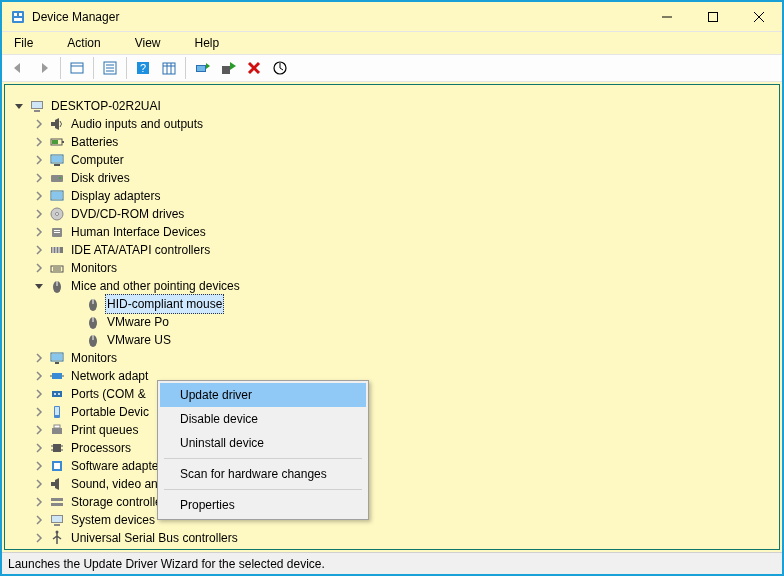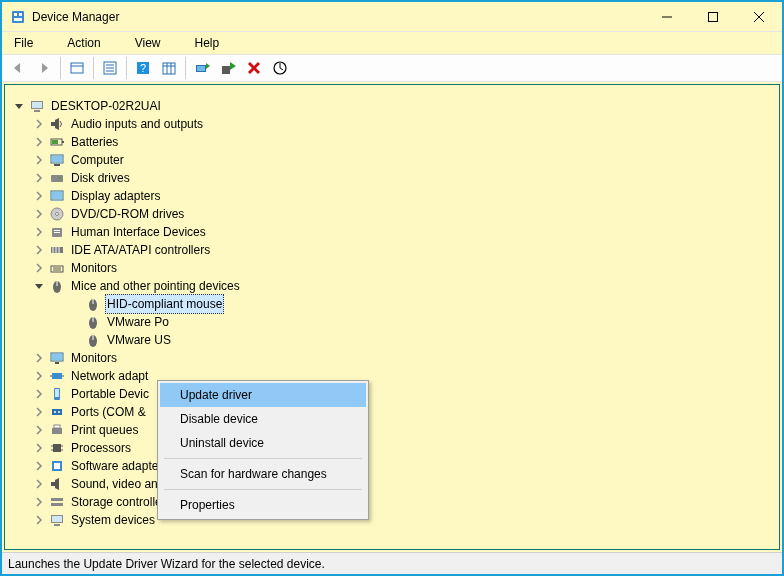--- a/index.html
+++ b/index.html
@@ -367,40 +367,40 @@
           <span class="label">Network adapt</span>
         </div>
         <div class="node indent1">
           <span class="twisty">
             <svg width="10" height="10">
               <path d="M3 1 L7 5 L3 9" fill="none" stroke="#888" stroke-width="1.5"></path>
             </svg>
           </span>
           <span class="dev-icon">
             <svg width="16" height="16">
-              <rect x="5" y="2" width="6" height="12" fill="#4a8bd0" rx="1"></rect>
-              <rect x="6" y="3" width="4" height="8" fill="#cfe6f7"></rect>
-            </svg>
-          </span>
-          <span class="label">Portable Devic</span>
-        </div>
-        <div class="node indent1">
-          <span class="twisty">
-            <svg width="10" height="10">
-              <path d="M3 1 L7 5 L3 9" fill="none" stroke="#888" stroke-width="1.5"></path>
-            </svg>
-          </span>
-          <span class="dev-icon">
-            <svg width="16" height="16">
               <rect x="3" y="5" width="10" height="6" fill="#2a6fb0"></rect>
               <circle cx="6" cy="8" r="1" fill="#fff"></circle>
               <circle cx="10" cy="8" r="1" fill="#fff"></circle>
             </svg>
           </span>
           <span class="label">Ports (COM &amp;</span>
+        </div>
+        <div class="node indent1">
+          <span class="twisty">
+            <svg width="10" height="10">
+              <path d="M3 1 L7 5 L3 9" fill="none" stroke="#888" stroke-width="1.5"></path>
+            </svg>
+          </span>
+          <span class="dev-icon">
+            <svg width="16" height="16">
+              <rect x="5" y="2" width="6" height="12" fill="#4a8bd0" rx="1"></rect>
+              <rect x="6" y="3" width="4" height="8" fill="#cfe6f7"></rect>
+            </svg>
+          </span>
+          <span class="label">Portable Devic</span>
         </div>
         <div class="node indent1">
           <span class="twisty">
             <svg width="10" height="10">
               <path d="M3 1 L7 5 L3 9" fill="none" stroke="#888" stroke-width="1.5"></path>
             </svg>
           </span>
           <span class="dev-icon">
             <svg width="16" height="16">
               <rect x="3" y="6" width="10" height="6" fill="#888"></rect>
@@ -475,20 +475,34 @@
             </svg>
           </span>
           <span class="dev-icon">
             <svg width="16" height="16">
               <rect x="2" y="3" width="12" height="8" fill="#8a8a8a"></rect>
               <rect x="3" y="4" width="10" height="6" fill="#cfe6f7"></rect>
               <rect x="5" y="12" width="6" height="2" fill="#8a8a8a"></rect>
             </svg>
           </span>
           <span class="label">System devices</span>
+        </div>
+        <div class="node indent1">
+          <span class="twisty">
+            <svg width="10" height="10">
+              <path d="M3 1 L7 5 L3 9" fill="none" stroke="#888" stroke-width="1.5"></path>
+            </svg>
+          </span>
+          <span class="dev-icon">
+            <svg width="16" height="16">
+              <path d="M8 2 L8 14 M8 6 L4 9 M8 6 L12 9" fill="none" stroke="#555" stroke-width="1.5"></path>
+              <circle cx="8" cy="2" r="1.5" fill="#555"></circle>
+            </svg>
+          </span>
+          <span class="label">Universal Serial Bus controllers</span>
         </div>
       </div>
 
     <div class="context-menu">
       <div class="ctx-item hover">Update driver</div>
       <div class="ctx-item">Disable device</div>
       <div class="ctx-item">Uninstall device</div>
       <div class="ctx-sep"></div>
       <div class="ctx-item">Scan for hardware changes</div>
       <div class="ctx-sep"></div>

